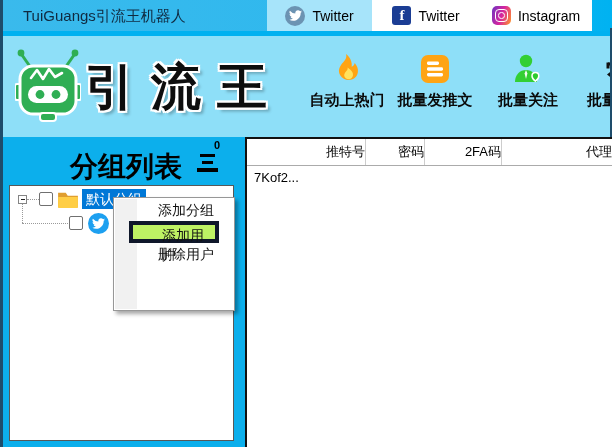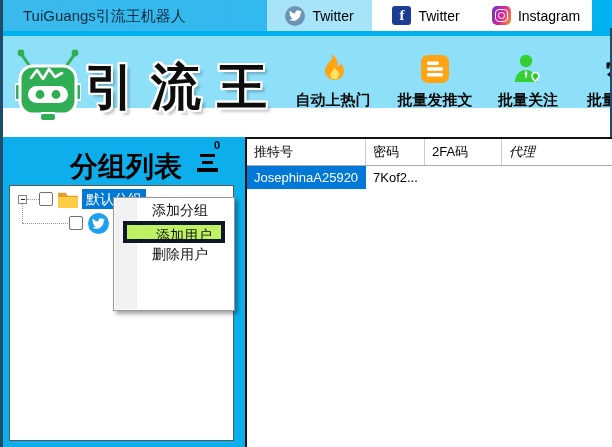--- a/index.html
+++ b/index.html
@@ -20,28 +20,28 @@
   .tab-facebook{left:372px;width:108px;justify-content:center;}
   .tab-instagram{left:480px;width:112px;justify-content:center;}
   .tw-circle{width:20px;height:20px;border-radius:50%;background:#6C93B2;display:flex;align-items:center;justify-content:center;flex:0 0 auto;}
   .fb-square{width:19px;height:19px;border-radius:3px;background:#1B3D94;color:#fff;font-weight:bold;font-size:15px;display:flex;align-items:center;justify-content:center;flex:0 0 auto;font-family:"Liberation Serif",serif;}
   .ig-square{width:19px;height:19px;border-radius:5px;background:linear-gradient(110deg,#6A35C2 0%,#D6249F 50%,#FD8D32 95%);position:relative;flex:0 0 auto;}
   .ig-square:before{content:"";position:absolute;left:3px;top:3px;right:3px;bottom:3px;border:1.6px solid #fff;border-radius:4px;}
   .ig-square:after{content:"";position:absolute;left:6.2px;top:6.2px;width:4.6px;height:4.6px;border:1.6px solid #fff;border-radius:50%;}
 
   
   .cyan-strip{position:absolute;left:3px;top:31px;width:609px;height:5px;background:#00B1F0;}
-  .header{position:absolute;left:3px;top:36px;width:607px;height:72px;background:#8EDFF8;}
+  .header{position:absolute;left:3px;top:36px;width:607px;height:101px;background:#8EDFF8;}
   .robot{position:absolute;left:12px;top:10px;}
   .logo-text{position:absolute;left:82px;top:18px;font-size:50px;font-weight:900;letter-spacing:16px;color:#0D0D0D;
     text-shadow:-2px -2px 0 #fff,2px -2px 0 #fff,-2px 2px 0 #fff,2px 2px 0 #fff,0 -2px 0 #fff,0 2px 0 #fff,-2px 0 0 #fff,2px 0 0 #fff,4px 4px 3px rgba(0,0,0,.25);}
   .toolbar-btn{position:absolute;top:14px;width:96px;height:78px;display:flex;flex-direction:column;align-items:center;cursor:pointer;}
   .toolbar-btn .ticon{width:32px;height:32px;margin-top:3px;}
   .toolbar-btn .tlabel{margin-top:6px;font-size:15px;font-weight:700;color:#0a0a0a;white-space:nowrap;}
-  .btn-hot{left:282px;} .btn-post{left:384px;} .btn-follow{left:477px;}
+  .btn-hot{left:296px;} .btn-post{left:384px;} .btn-follow{left:477px;}
   .btn-retweet{left:572px;align-items:flex-start;}
   .btn-retweet .ticon{margin-left:26px;}
   .btn-retweet .tlabel{margin-left:12px;}
 
   
   .sidebar{position:absolute;left:3px;top:137px;width:242px;height:310px;background:#0CAFEC;}
   .sidebar-title{position:absolute;left:67px;top:11px;font-size:28px;font-weight:800;color:#000;}
   .badge-zero{position:absolute;left:211px;top:2px;font-size:11px;font-weight:800;color:#000;}
   .hamburger{position:absolute;left:193px;top:16px;width:24px;height:20px;cursor:pointer;}
   .hamburger i{position:absolute;background:#000;display:block;}
@@ -56,30 +56,30 @@
   .dot-v1{position:absolute;left:12px;top:18px;height:19px;border-left:1px dotted #9a9a9a;}
   .dot-h2{position:absolute;left:12px;top:37px;width:46px;border-top:1px dotted #9a9a9a;}
   .tree-check{position:absolute;width:14px;height:14px;background:#fff;border:1px solid #707070;border-radius:2px;}
   .check1{left:29px;top:6px;} .check2{left:59px;top:30px;}
   .folder{position:absolute;left:47px;top:5px;}
   .tree-label{position:absolute;left:72px;top:3px;height:20px;line-height:20px;background:#0078D7;color:#fff;font-size:14px;padding:0 4px;white-space:nowrap;}
   .tree-tw{position:absolute;left:78px;top:27px;width:21px;height:21px;border-radius:50%;background:#1DA0F0;display:flex;align-items:center;justify-content:center;}
 
   
   .context-menu{position:absolute;left:113px;top:197px;width:122px;height:114px;background:#fff;border:1px solid #979797;
-    box-shadow:3px 3px 4px rgba(0,0,0,.35);z-index:20;padding:1px 8px;}
+    box-shadow:3px 3px 4px rgba(0,0,0,.35);z-index:20;padding:1px 14px;}
   .menu-gutter{position:absolute;left:1px;top:1px;bottom:1px;width:22px;background:#F1F1F1;}
   .menu-item{position:relative;height:22px;line-height:22px;padding-left:30px;font-size:14px;color:#111;cursor:pointer;}
   .menu-item.hl{background:#bef264;border:4px solid #0f172a;margin:0 1px;padding-left:29px;line-height:20px;}
 
   
   .table-panel{position:absolute;left:245px;top:137px;width:367px;height:310px;background:#fff;border-left:2px solid #111;border-top:2px solid #111;}
-  .thead{display:flex;height:27px;border-bottom:1px solid #ABABAB;}
+  .thead{display:flex;height:27px;border-bottom:1px solid #ABABAB;text-align:right;}
   .th{font-size:13px;color:#000;line-height:26px;padding-left:7px;border-right:1px solid #CDCDCD;overflow:hidden;white-space:nowrap;}
-  .th:last-child{border-right:none;font-style:italic;}
+  .th:last-child{border-right:none;}
   .c1{width:119px;flex:0 0 auto;} .c2{width:59px;flex:0 0 auto;} .c3{width:77px;flex:0 0 auto;} .c4{flex:1;}
   .trow{display:flex;height:23px;}
   .td{font-size:13px;color:#000;line-height:23px;padding-left:7px;overflow:hidden;white-space:nowrap;}
   .td.sel{background:#0078D7;color:#fff;}
 </style>
 </head>
 <body>
 
 <div id="app">
 
@@ -209,19 +209,18 @@
   </div>
 
   <div class="table-panel">
     <div class="thead">
       <div class="th c1">推特号</div>
       <div class="th c2">密码</div>
       <div class="th c3">2FA码</div>
       <div class="th c4">代理</div>
     </div>
     <div class="trow">
-      <div class="td c1 sel">JosephinaA25920</div>
       <div class="td c2">7Kof2...</div>
       <div class="td c4"></div>
     </div>
   </div>
 
 </div>
 
 </body></html>

